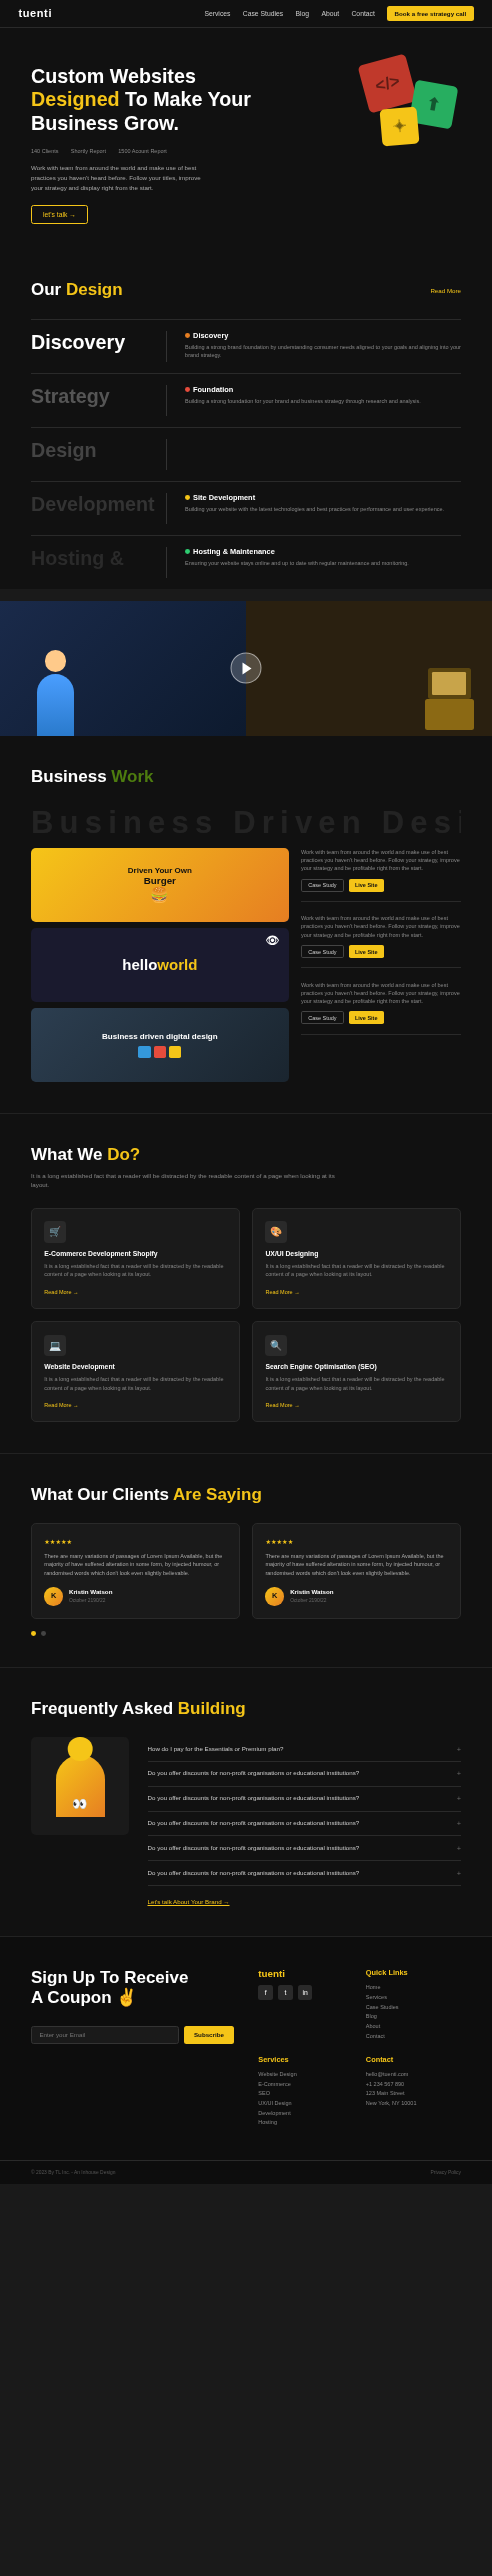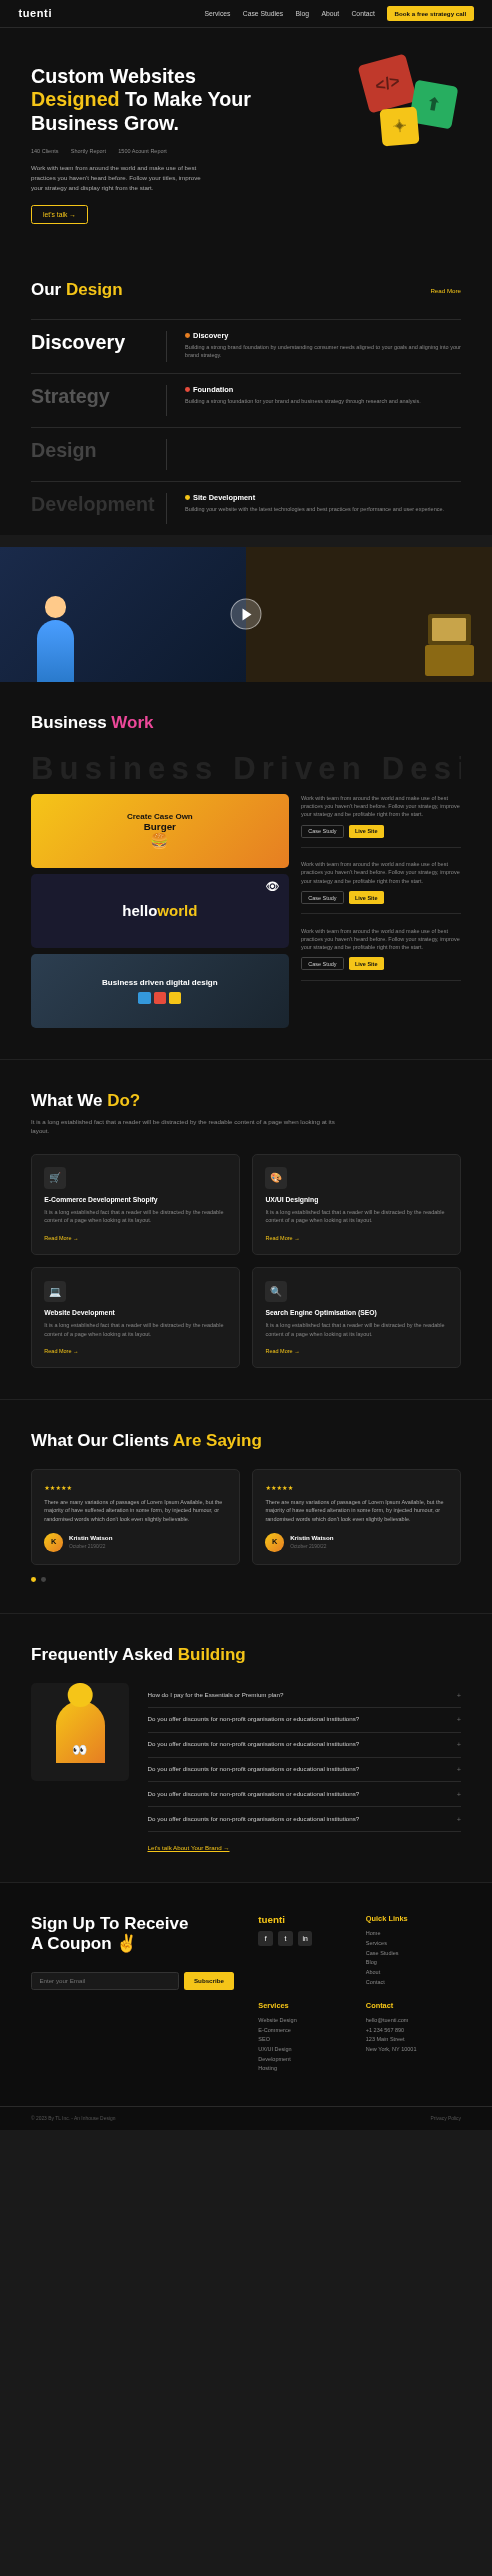--- a/index.html
+++ b/index.html
@@ -315,21 +315,21 @@
     
     .featured-section {
       background: #111;
       padding: 31px 31px;
     }
     .featured-title {
       font-size: 17px;
       font-weight: 900;
       margin-bottom: 18.5px;
     }
-    .featured-title .accent { color: #ec4899; }
+    .featured-title .accent { color: #4d7c0f; }
 
     
     .marquee-container {
       overflow: hidden;
       white-space: nowrap;
       margin-bottom: 6.2px;
     }
     .marquee-text {
       display: inline-block;
       font-size: 31px;
@@ -796,20 +796,31 @@
       <div class="process-divider"></div>
       <div class="process-detail">
         <div class="process-detail-title">
           <span class="process-dot dot-yellow"></span>
           <span>Site Development</span>
         </div>
         <p class="process-detail-text">Building your website with the latest technologies and best practices for performance and user experience.</p>
       </div>
     </div>
 
+    <div class="process-item">
+      <div class="process-label" style="color:#2a2a2a;">Hosting &amp;</div>
+      <div class="process-divider"></div>
+      <div class="process-detail">
+        <div class="process-detail-title">
+          <span class="process-dot dot-green"></span>
+          <span>Hosting &amp; Maintenance</span>
+        </div>
+        <p class="process-detail-text">Ensuring your website stays online and up to date with regular maintenance and monitoring.</p>
+      </div>
+    </div>
   </div>
 </section>
 
 <div class="video-section">
   <div class="video-container">
     <div class="video-left">
       <div class="video-figure">
         <div class="video-figure-head"></div>
         <div class="video-figure-body"></div>
       </div>
@@ -833,21 +844,21 @@
 
   <div class="marquee-container">
     <span class="marquee-text">Business Driven Design &nbsp;&nbsp; Hello World &nbsp;&nbsp; Business Driven Design &nbsp;&nbsp; Hello World &nbsp;&nbsp; Business Driven Design &nbsp;&nbsp; Hello World &nbsp;&nbsp;</span>
   </div>
 
   <div class="work-grid">
     <div class="work-images">
 
       <div class="work-image-card work-img-1">
         <div style="text-align:center;">
-          <div style="font-size:8px; font-weight:900; color:#111;">Create Case Own</div>
+          <div style="font-size:8px; font-weight:900; color:#111;">Driven Your Own</div>
           <div style="font-size:9.8px; font-weight:900; color:#111;">Burger</div>
           <div style="font-size:14.8px;">🍔</div>
         </div>
       </div>
 
       <div class="work-image-card work-img-2">
         <div class="hello-world">
           <span class="hello-white">hello</span><span class="hello-yellow">world</span>
         </div>
         <span style="position:absolute;right:9.2px;top:6.2px;font-size:11px;">👁</span>

